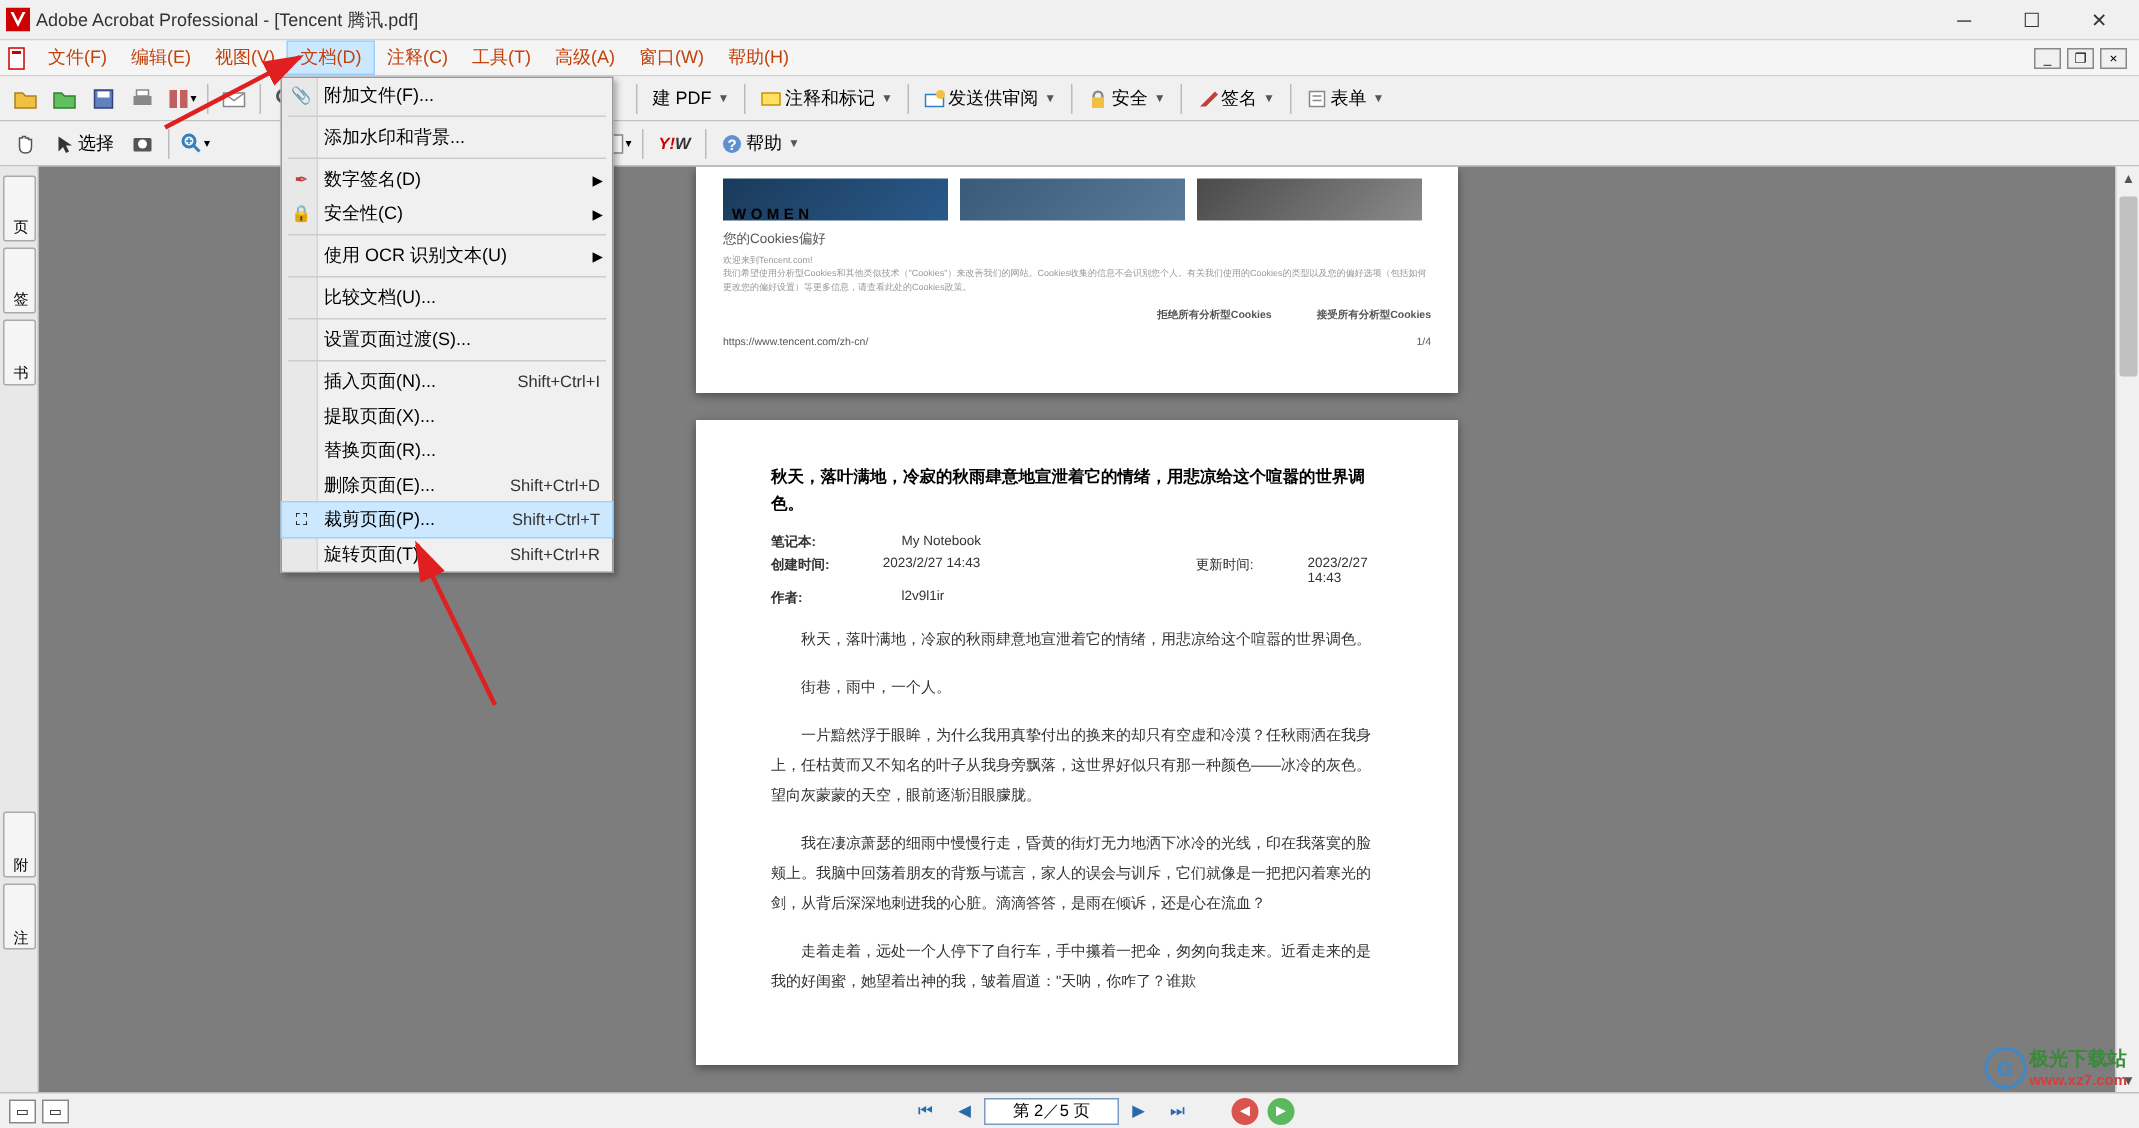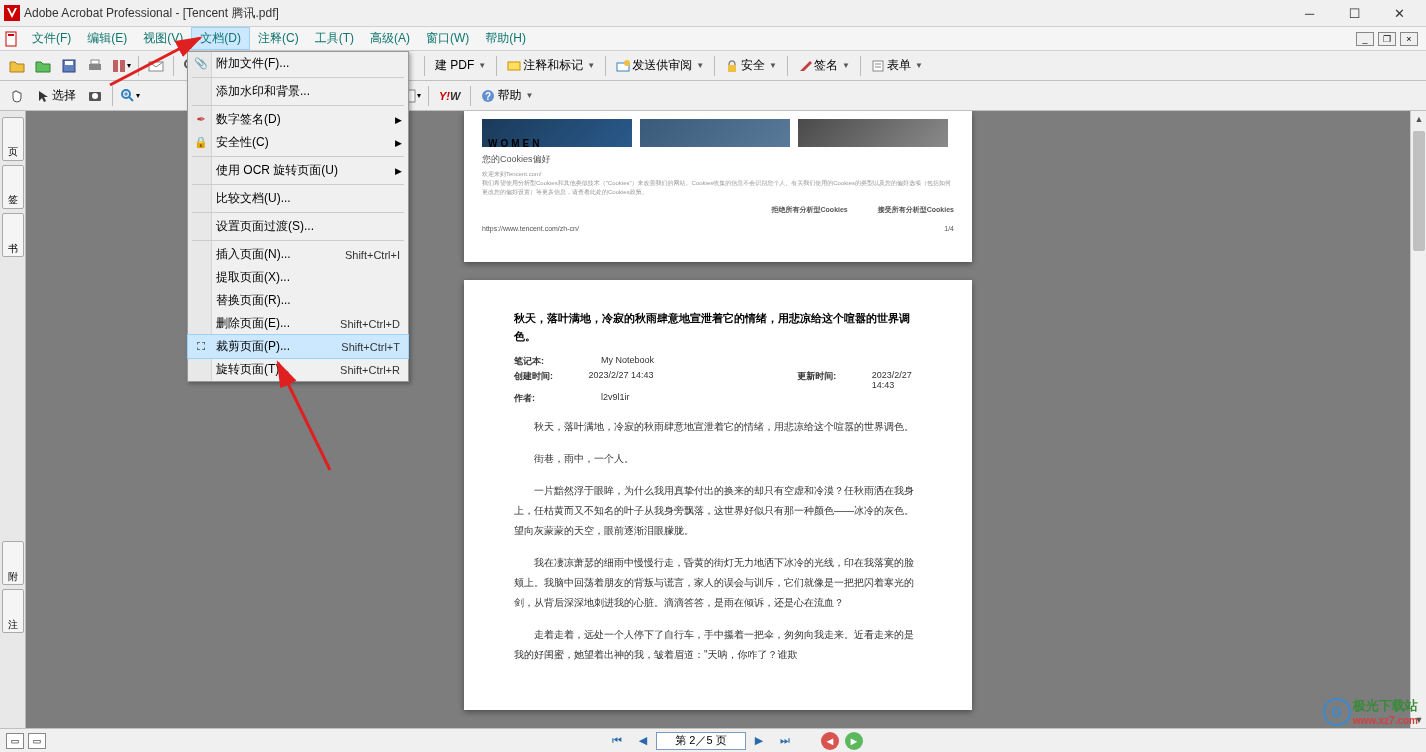--- a/index.html
+++ b/index.html
@@ -8,21 +8,21 @@
 
 .titlebar { height: 27px; background: #f0f0f0; display: flex; align-items: center; padding: 0 4px; border-bottom: 1px solid #d0d0d0; }
 .titlebar .app-icon { width: 16px; height: 16px; margin-right: 4px; }
 .titlebar .title { font-size: 12px; color: #333; flex: 1; }
 .titlebar .win-controls { display: flex; }
 .titlebar .win-btn { width: 45px; height: 26px; display: flex; align-items: center; justify-content: center; font-size: 13px; color: #333; }
 
 
 .menubar { height: 24px; background: #f5f5f5; display: flex; align-items: center; padding: 0 4px; border-bottom: 1px solid #d0d0d0; }
 .menubar .doc-icon { width: 16px; height: 16px; margin-right: 4px; }
-.menubar .menu-item { padding: 2px 8px; font-size: 12px; color: #0f766e; cursor: pointer; }
+.menubar .menu-item { padding: 2px 8px; font-size: 12px; color: #c2410c; cursor: pointer; }
 .menubar .menu-item.active { background: #cce8ff; border: 1px solid #99d1ff; }
 .menubar .spacer { flex: 1; }
 .menubar .sys-btns { display: flex; gap: 4px; padding-right: 4px; }
 .menubar .sys-btn { width: 18px; height: 14px; border: 1px solid #888; font-size: 9px; display: flex; align-items: center; justify-content: center; background: #f0f0f0; }
 
 
 .toolbar { background: #f0f0f0; border-bottom: 1px solid #c0c0c0; display: flex; align-items: center; padding: 2px 4px; height: 30px; }
 .toolbar .tb-btn { width: 24px; height: 24px; display: flex; align-items: center; justify-content: center; margin: 0 1px; border: 1px solid transparent; border-radius: 2px; }
 .toolbar .tb-sep { width: 1px; height: 20px; background: #bbb; margin: 0 4px; }
 .toolbar .tb-text-btn { display: flex; align-items: center; padding: 2px 6px; font-size: 12px; gap: 2px; }
@@ -46,21 +46,21 @@
 .page1 .cookie-body { font-size: 6px; color: #999; line-height: 1.5; }
 .page1 .cookie-btns { display: flex; justify-content: flex-end; gap: 30px; margin-top: 8px; }
 .page1 .cookie-btn { font-size: 7px; color: #555; font-weight: bold; }
 .page1 .footer { display: flex; justify-content: space-between; font-size: 7px; color: #555; margin-top: 10px; }
 
 .page2 { width: 508px; min-height: 430px; padding: 30px 50px; }
 .page2 .title { font-size: 11px; font-weight: bold; line-height: 1.6; margin-bottom: 10px; }
 .page2 .meta-row { display: flex; font-size: 9px; color: #333; margin: 2px 0; gap: 32px; }
 .page2 .meta-label { width: 55px; font-weight: bold; }
 .page2 .meta-val { width: 120px; }
-.page2 .meta-label2 { width: 55px; font-weight: bold; margin-left: 84px; }
+.page2 .meta-label2 { width: 55px; font-weight: normal; margin-left: 84px; }
 .page2 .body-text { font-size: 10px; color: #333; line-height: 2; margin-top: 12px; text-indent: 2em; }
 
 .right-scroll { width: 16px; background: #f0f0f0; border-left: 1px solid #ccc; position: relative; }
 .right-scroll .thumb { position: absolute; top: 20px; left: 2px; width: 12px; height: 120px; background: #c0c0c0; border-radius: 2px; }
 .right-scroll .arrow { width: 16px; height: 16px; display: flex; align-items: center; justify-content: center; font-size: 9px; color: #555; }
 
 
 .dropdown { position: absolute; top: 51px; left: 187px; width: 222px; background: #f0f0f0; border: 1px solid #999; box-shadow: 2px 2px 4px rgba(0,0,0,0.3); z-index: 100; }
 .dropdown .dm-item { display: flex; align-items: center; height: 23px; padding: 0 8px 0 28px; font-size: 12px; position: relative; }
 .dropdown .dm-item.highlighted { background: #cce8ff; outline: 1px solid #99d1ff; }
@@ -347,21 +347,21 @@
       <span class="dm-label">数字签名(D)</span>
       <span class="dm-arrow">▶</span>
     </div>
   <div class="dm-item">
       <span class="dm-icon" style="color:#d0a020">🔒</span>
       <span class="dm-label">安全性(C)</span>
       <span class="dm-arrow">▶</span>
     </div>
   <div class="dm-sep"></div>
   <div class="dm-item">
-      <span class="dm-label">使用 OCR 旋转页面(U)</span>
+      <span class="dm-label">使用 OCR 识别文本(U)</span>
       <span class="dm-arrow">▶</span>
     </div>
   <div class="dm-sep"></div>
   <div class="dm-item">
       <span class="dm-label">比较文档(U)...</span>
     </div>
   <div class="dm-sep"></div>
   <div class="dm-item">
       <span class="dm-label">设置页面过渡(S)...</span>
     </div>

